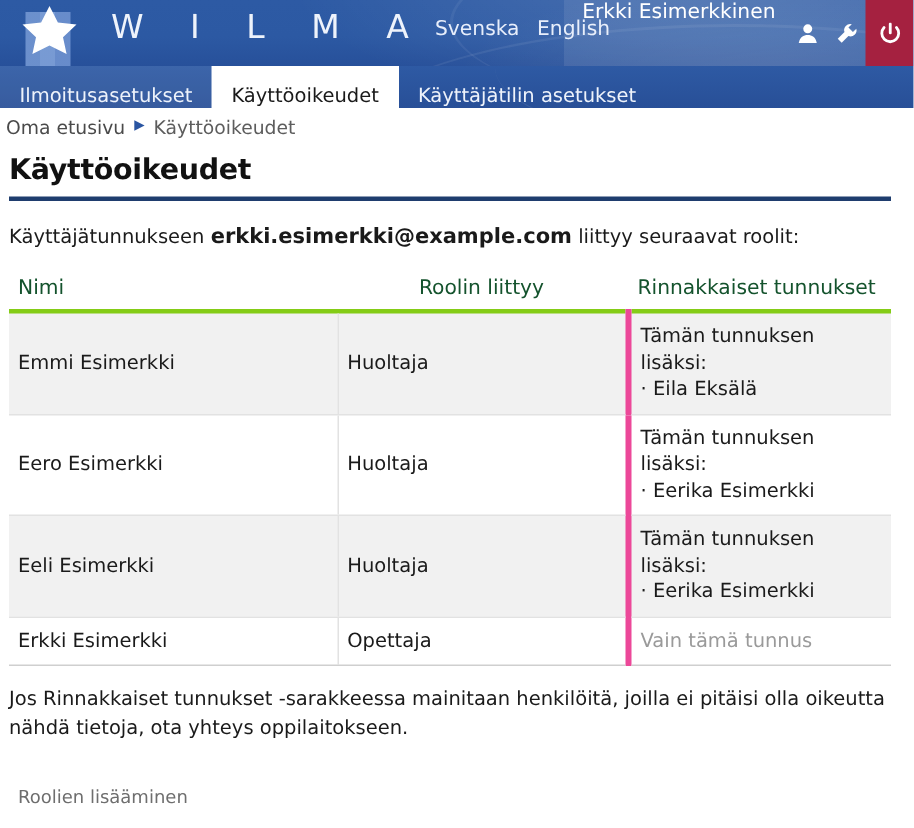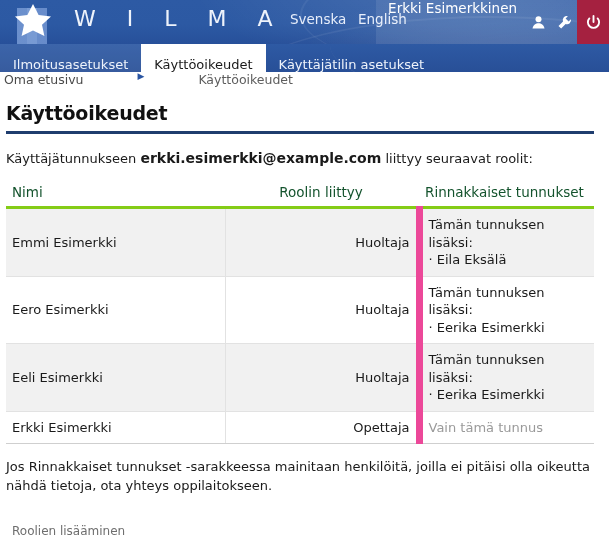--- a/index.html
+++ b/index.html
@@ -144,26 +144,25 @@
   .tab.inactive-shade { background: rgba(255,255,255,0.07); }
   .tab.active {
     background: #ffffff;
     color: #1a1a1a;
   }
 
   
   .breadcrumb {
     height: 24px;
     display: flex;
-    align-items: flex-start;
+    align-items: center;
     padding-left: 4px;
     font-size: 12.5px;
     color: #5d5d5d;
     background: #fff;
-    gap: 48px;
   }
   .crumb-link { color: #4a4a4a; cursor: pointer; }
   .crumb-sep {
     color: #2a55a2;
     font-size: 9px;
     margin: 0 6px;
     line-height: 1;
   }
   .crumb-current { color: #5d5d5d; }
 
@@ -208,23 +207,23 @@
     padding: 2px 8px 6px 6px;
     border-bottom: 3px solid #84cc16;
   }
   table.roles thead th.c2 { text-align: center; }
   table.roles tbody td {
     padding: 7px 6px;
     vertical-align: middle;
     border-bottom: 1px solid #e2e2e2;
   }
   table.roles tbody td.c2 {
-    text-align: right;
+    text-align: left;
     border-left: 1px solid #e2e2e2;
-    border-right: 7px solid #ec4899;
+    border-right: 4px solid #ec4899;
   }
   table.roles tbody tr.alt td { background: #f1f1f1; }
   table.roles tbody tr:last-child td { border-bottom: 1px solid #cfcfcf; }
   .parallel-line { display: block; line-height: 1.35; }
   .muted { color: #9a9a9a; }
 
   p.note {
     margin: 14px 0 0 0;
     font-size: 13px;
     line-height: 1.45;

